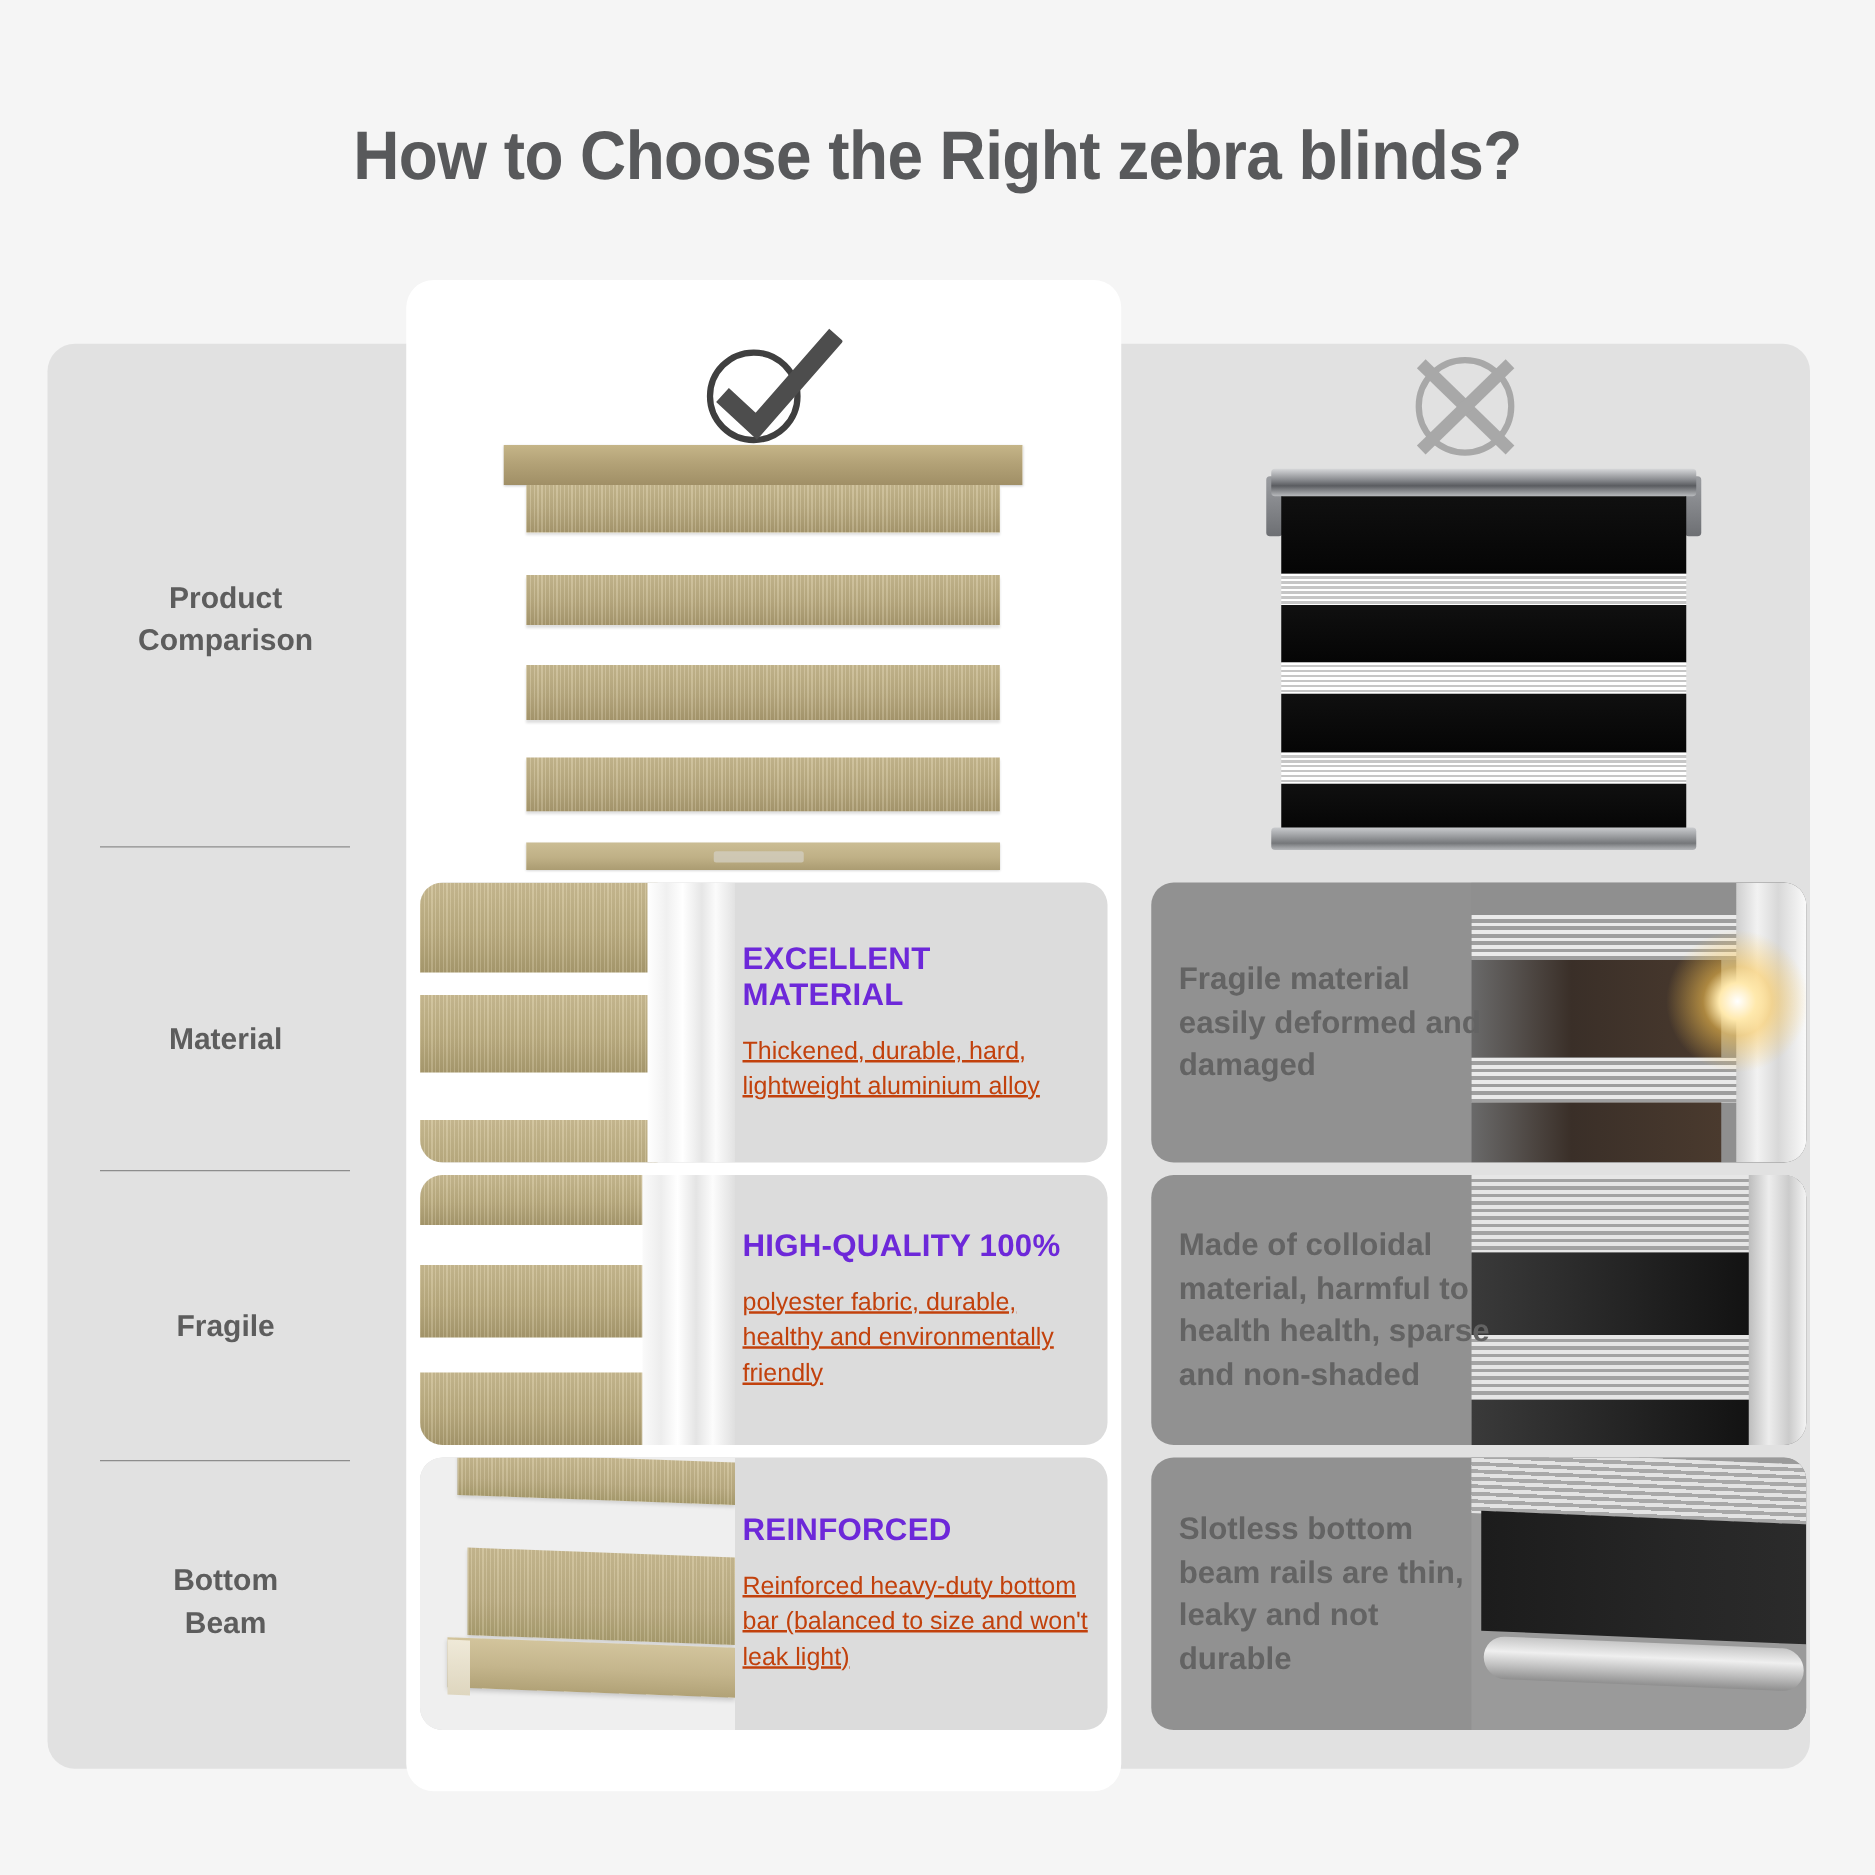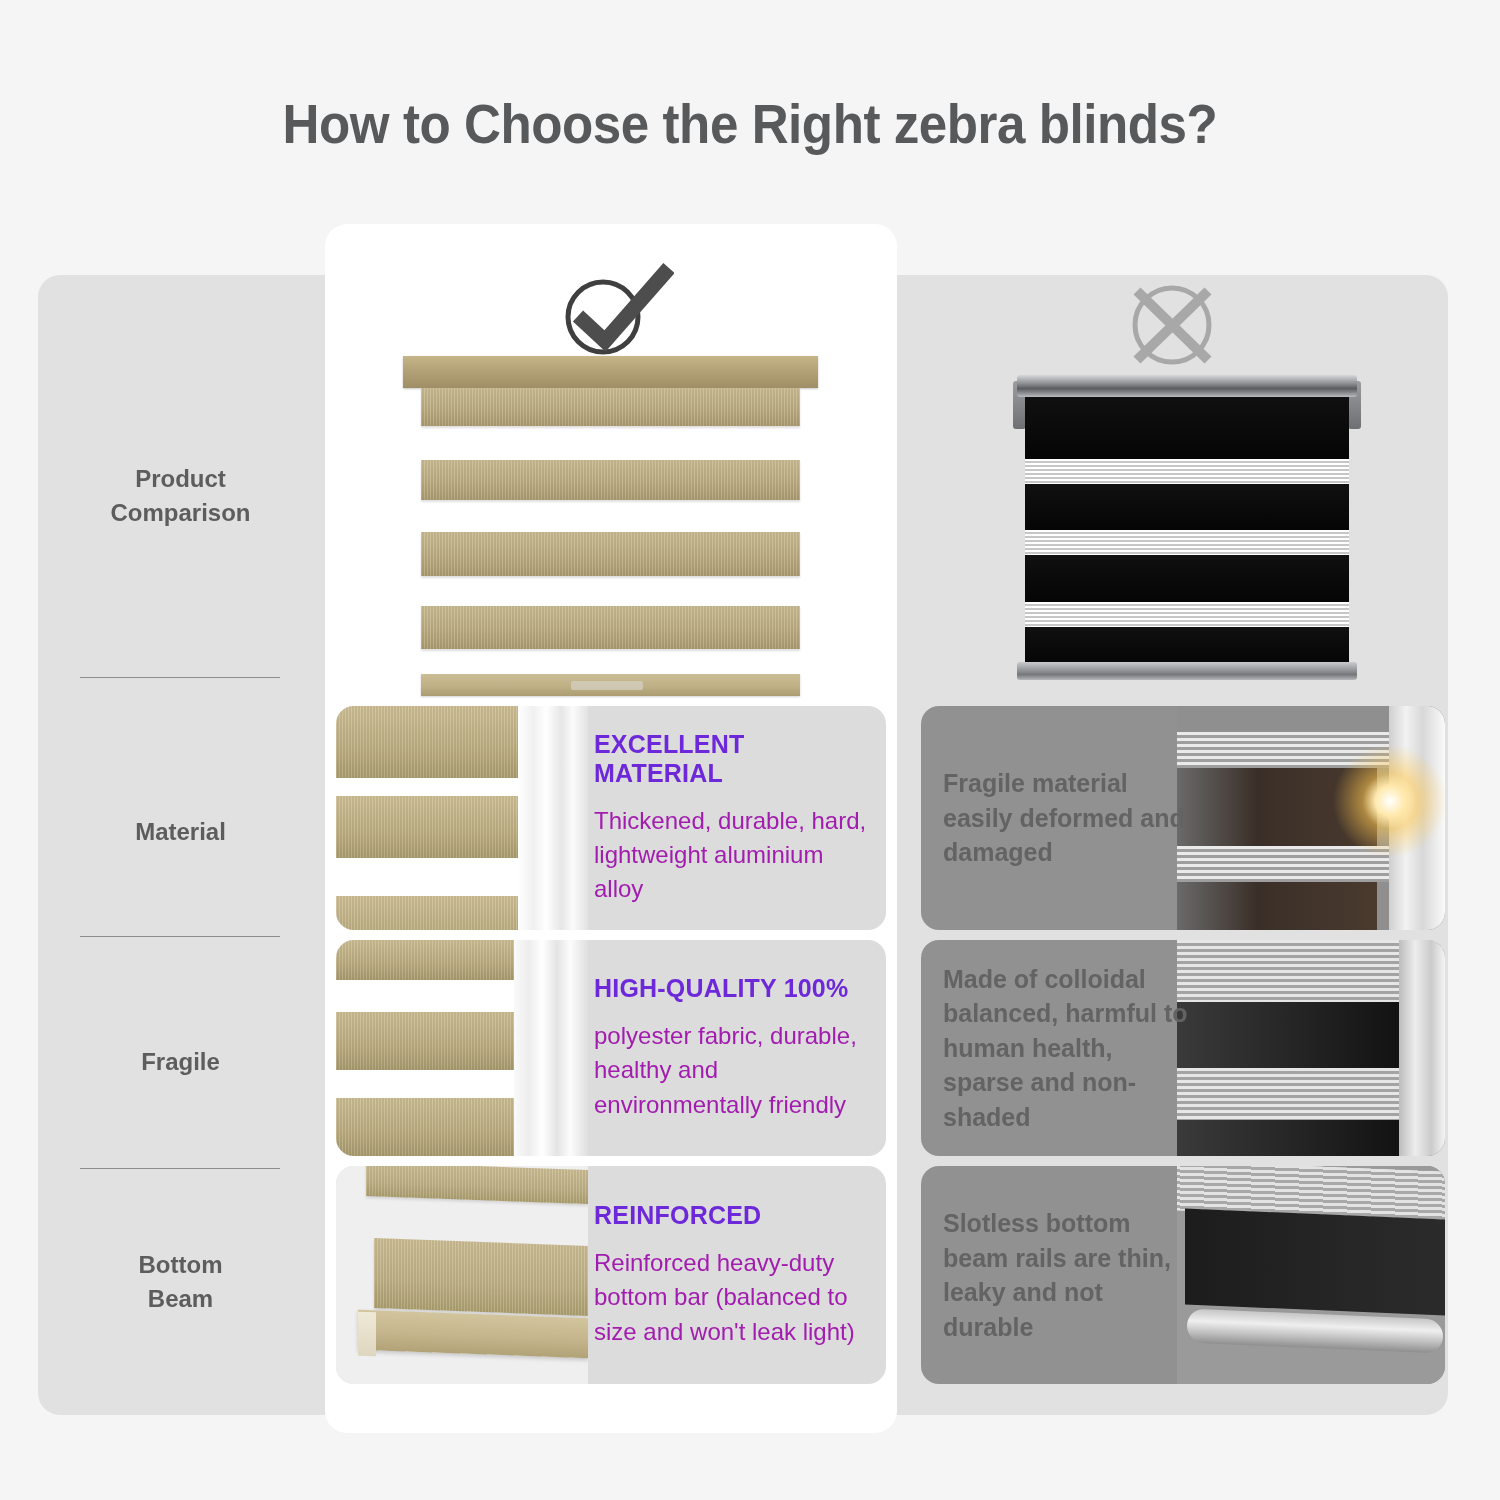--- a/index.html
+++ b/index.html
@@ -100,21 +100,21 @@
     display: flex; flex-direction: column; justify-content: center;
   }
   .fcard.good .fcard-text { left: 258px; width: 292px; padding-right: 14px; }
   .fcard.bad  .fcard-text { left: 22px; width: 255px; }
 
   .f-head {
     font-size: 25px; font-weight: bold; color: #6d28d9;
     letter-spacing: 0.2px; margin-bottom: 16px;
   }
   .f-body {
-    font-size: 24px; color: #a21caf; line-height: 1.42;
+    font-size: 20px; color: #c2410c; line-height: 1.42; text-decoration: underline;
   }
   .bad-text {
     font-size: 25px; font-weight: bold; color: #636363;
     line-height: 1.38;
   }
 
   
 
   
   .hg-valance {
@@ -412,21 +412,21 @@
     <div class="fcard-img">
       <div class="fb-wrap">
         <div class="fb-sheer a"></div>
         <div class="fb-dark a"></div>
         <div class="fb-sheer b"></div>
         <div class="fb-dark b"></div>
         <div class="fb-frame"></div>
       </div>
     </div>
     <div class="fcard-text">
-      <div class="bad-text">Made of colloidal balanced, harmful to human health, sparse and non-shaded</div>
+      <div class="bad-text">Made of colloidal material, harmful to health health, sparse and non-shaded</div>
     </div>
   </div>
 
   <div class="fcard good row2">
     <div class="fcard-img">
       <div class="bg-wrap">
         <div class="bg-band bg-b0"></div>
         <div class="bg-band bg-b1"></div>
         <div class="bg-rail"></div>
         <div class="bg-cap"></div>

